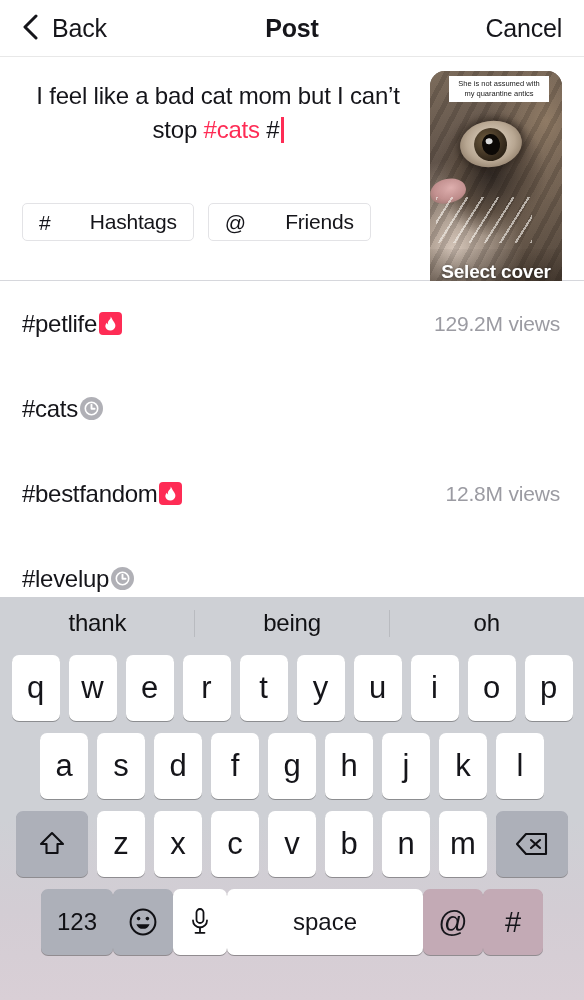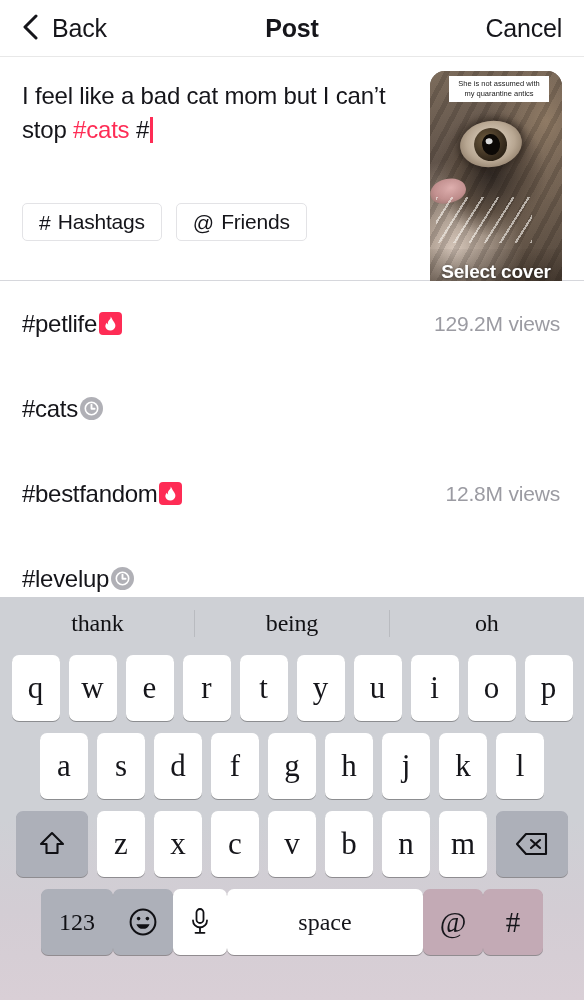--- a/index.html
+++ b/index.html
@@ -75,20 +75,21 @@
     border-bottom: 1px solid #d6d7dc;
   }
   .caption {
     width: 392px;
     font-size: 24px;
     line-height: 34px;
     color: #15151a;
     letter-spacing: -0.2px;
     white-space: pre-wrap;
     word-wrap: break-word;
+    text-align: center;
   }
   .tag-red { color: #fe2c55; }
   .caret {
     display: inline-block;
     width: 3px;
     height: 26px;
     background: #fe2c55;
     vertical-align: -5px;
     margin-left: 1px;
   }
@@ -113,20 +114,21 @@
   }
   .chip-glyph {
     font-size: 21px;
     color: #15151a;
     line-height: 1;
   }
   .chip-label {
     font-size: 21px;
     color: #15151a;
     letter-spacing: -0.2px;
+    margin-left: 32px;
   }
 
   
   .thumb {
     position: absolute;
     right: 22px;
     top: 14px;
     width: 132px;
     height: 224px;
     border-radius: 15px;
@@ -280,21 +282,20 @@
     letter-spacing: -0.2px;
   }
 
   
   .keyboard {
     position: absolute;
     left: 0; bottom: 0;
     width: 584px;
     height: 403px;
     background: linear-gradient(to bottom, #ced0d5 0%, #ced0d5 55%, #d3cdd4 78%, #d9cfd6 100%);
-    font-family: Liberation Serif, serif;
   }
   .predict {
     height: 52px;
     display: flex;
     align-items: center;
     position: relative;
   }
   .predict-item {
     flex: 1;
     text-align: center;

